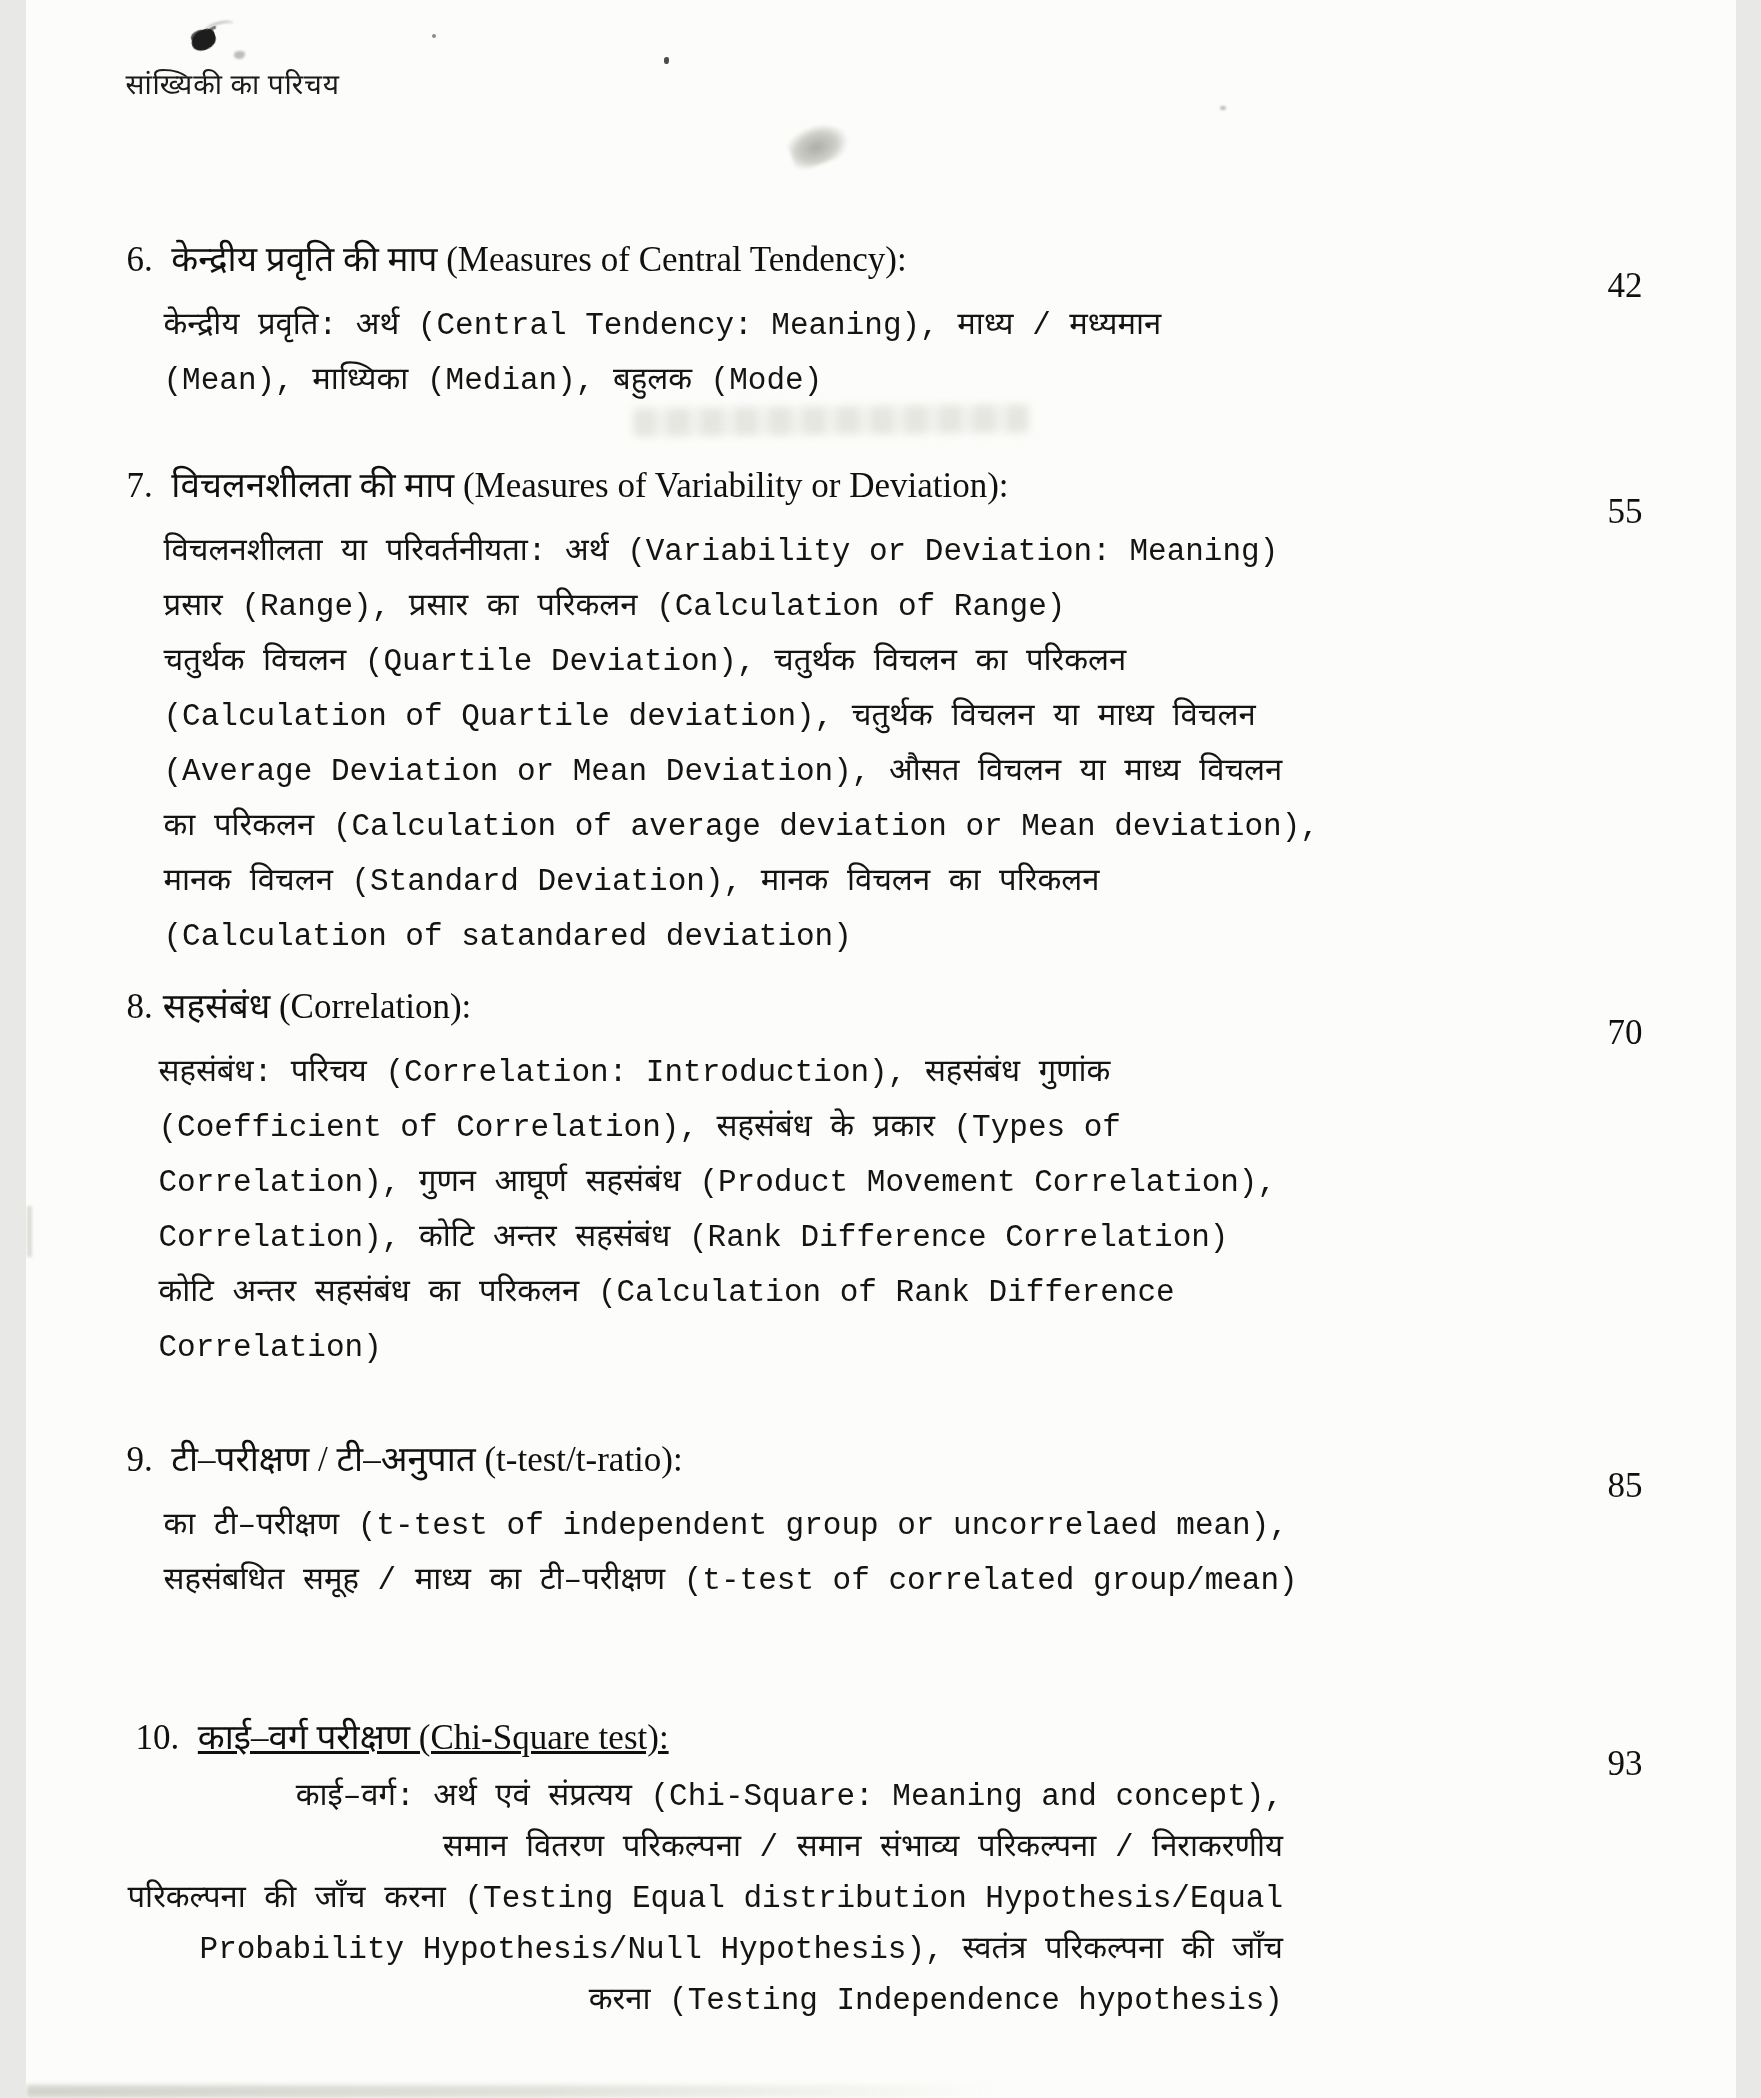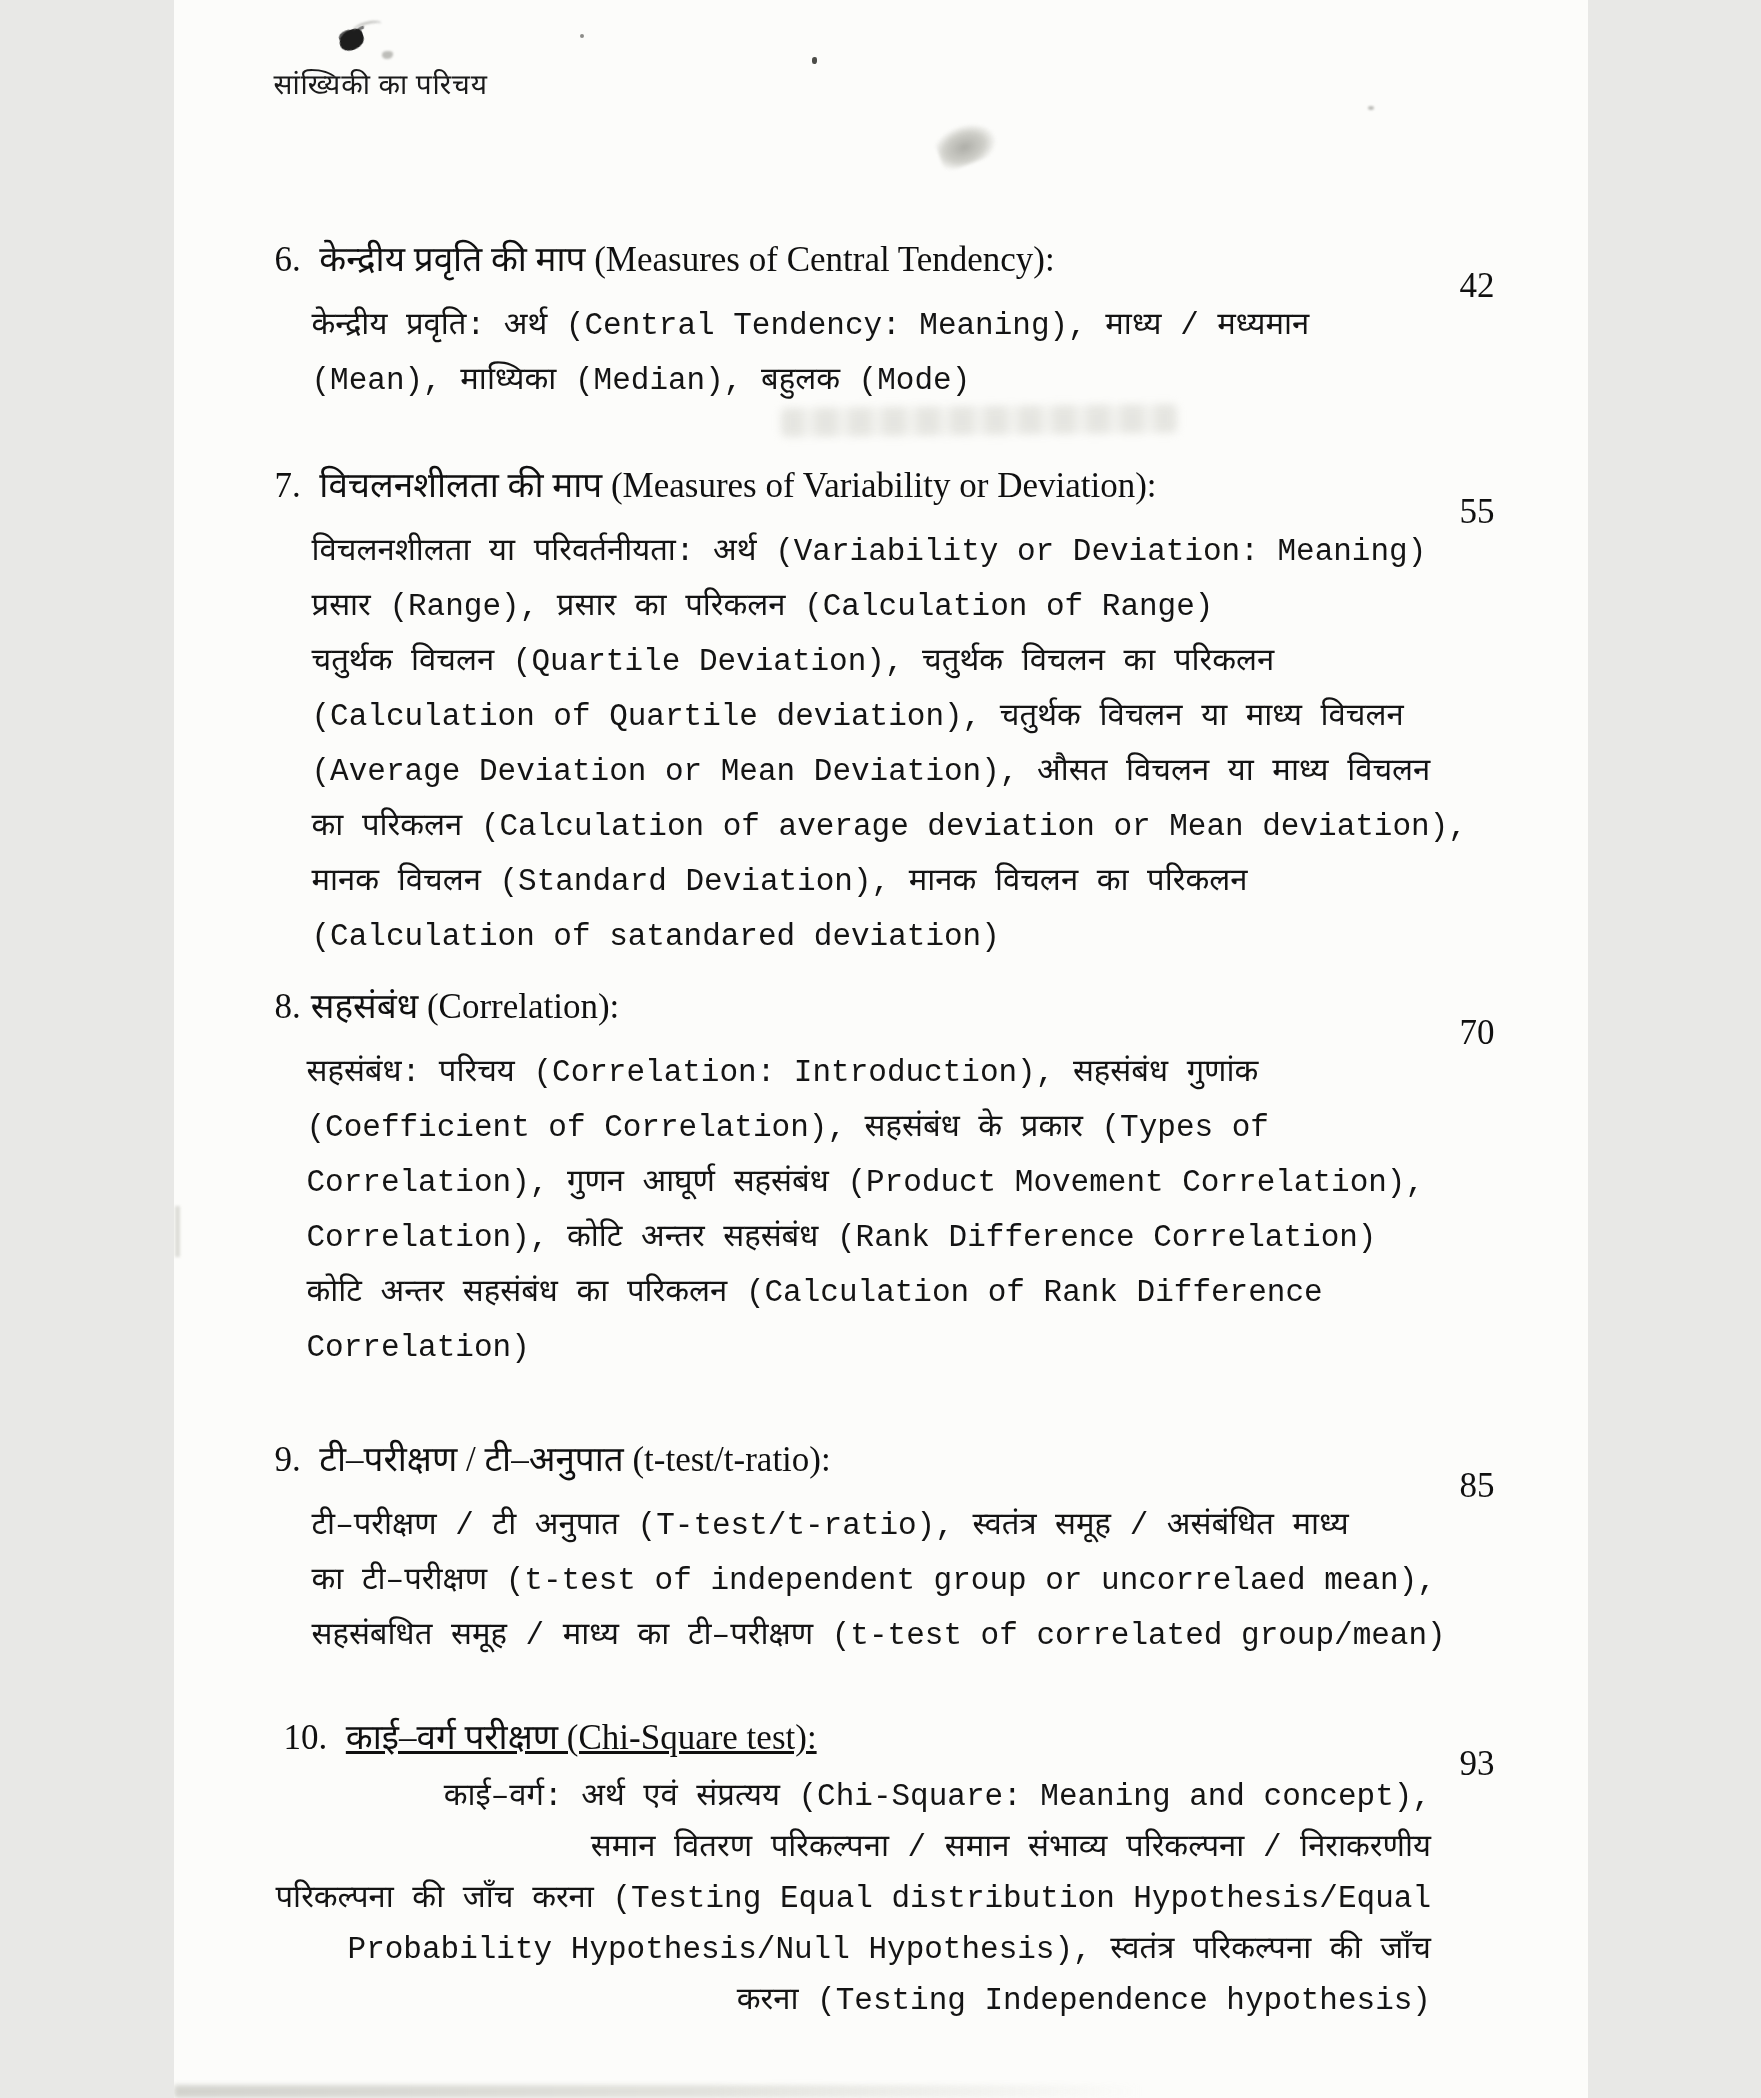--- a/index.html
+++ b/index.html
@@ -1,18 +1,18 @@
 <!DOCTYPE html>
 <html style="font-size:13.5px"><head>
 <meta charset="utf-8">
 <style>
   html,body { margin:0; padding:0; background:#e8e8e6; }
   .page {
     position:relative;
-    width:1414px; height:2098px;
+    width:1710px; height:2098px;
     margin:0 auto;
     background:#fcfcfa;
     overflow:hidden;
     font-family:"Liberation Serif","DejaVu Serif",serif;
     color:#141414;
   }
   .doc-header {
     position:absolute; left:100px; top:64px;
     font-size:28px; letter-spacing:0.8px;
     color:#1b1b1b;
@@ -146,21 +146,20 @@
       <div>Correlation)</div>
     </div>
   </div>
 
   <div class="toc-item" id="item-9" style="top:1434px;">
     <div class="item-heading">
       <span class="num">9.</span><span>टी–परीक्षण / टी–अनुपात (t-test/t-ratio):</span>
     </div>
     <div class="item-page">85</div>
     <div class="item-lines">
-      <div>टी–परीक्षण / टी अनुपात (T-test/t-ratio), स्वतंत्र समूह / असंबंधित माध्य</div>
       <div>का टी–परीक्षण (t-test of independent group or uncorrelaed mean),</div>
       <div>सहसंबधित समूह / माध्य का टी–परीक्षण (t-test of correlated group/mean)</div>
     </div>
   </div>
 
   <div class="toc-item" id="item-10" style="top:1712px;">
     <div class="item-heading" style="left:110px;text-decoration:underline;">
       <span class="num">10.</span><span>काई–वर्ग परीक्षण (Chi-Square test):</span>
     </div>
     <div class="item-page">93</div>

